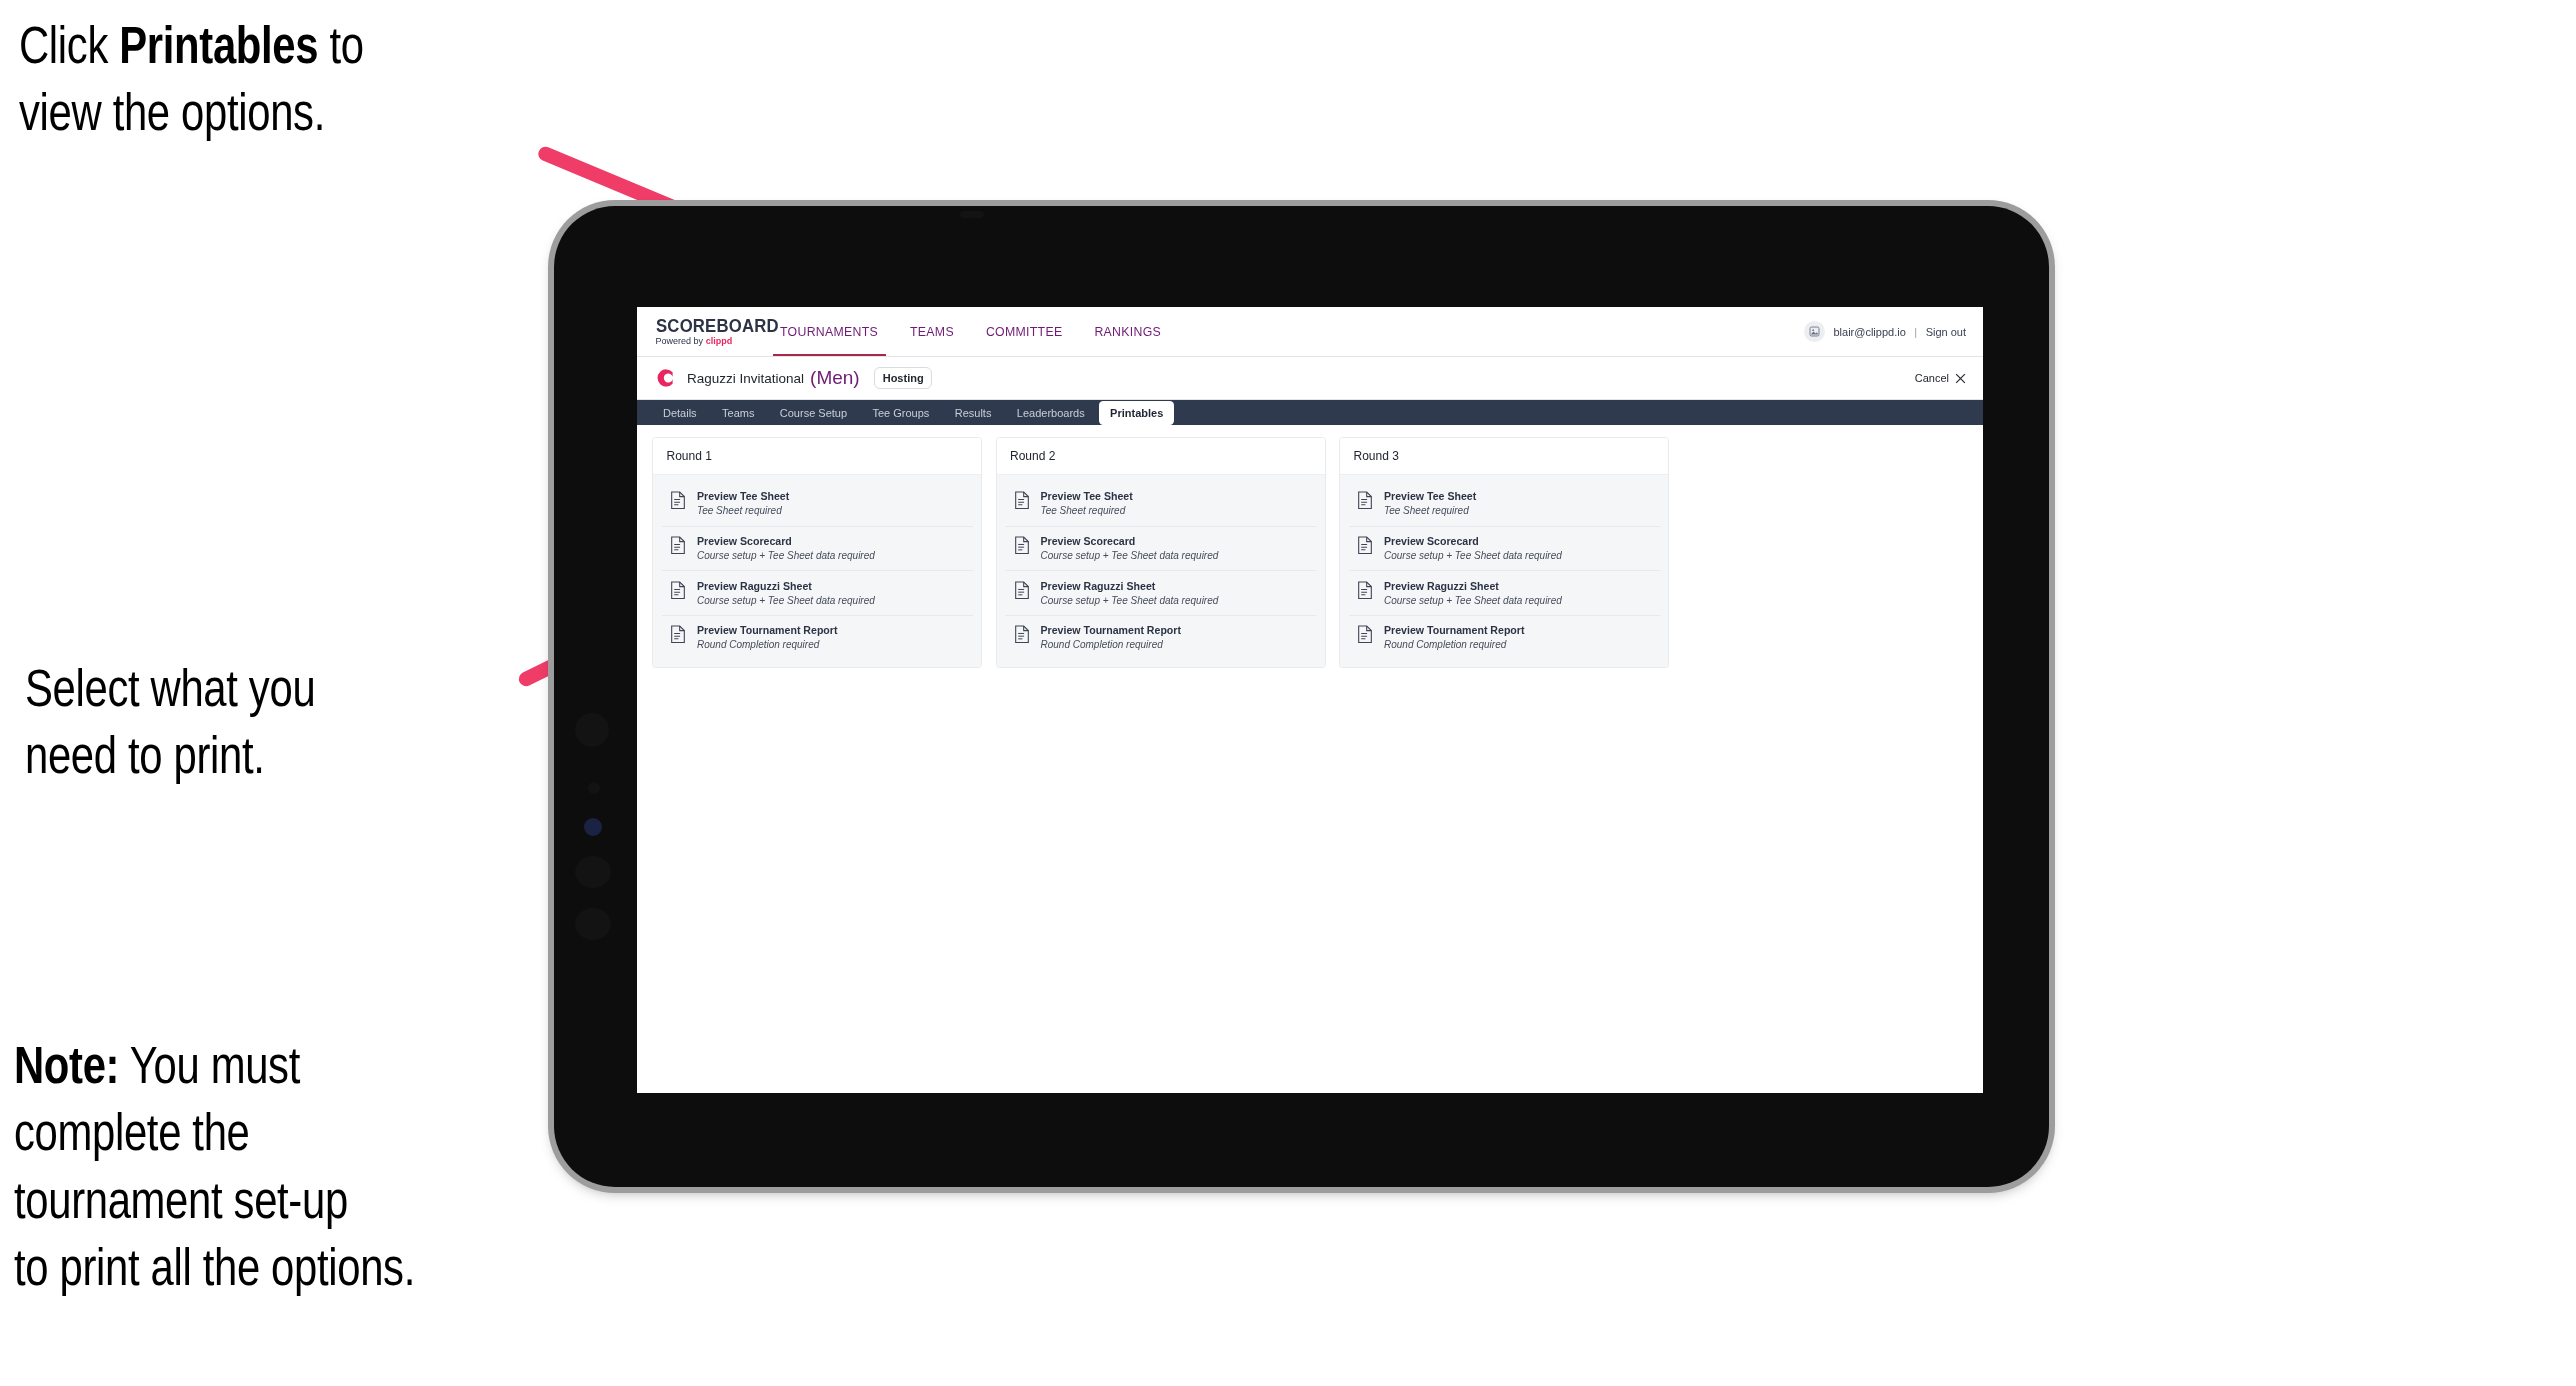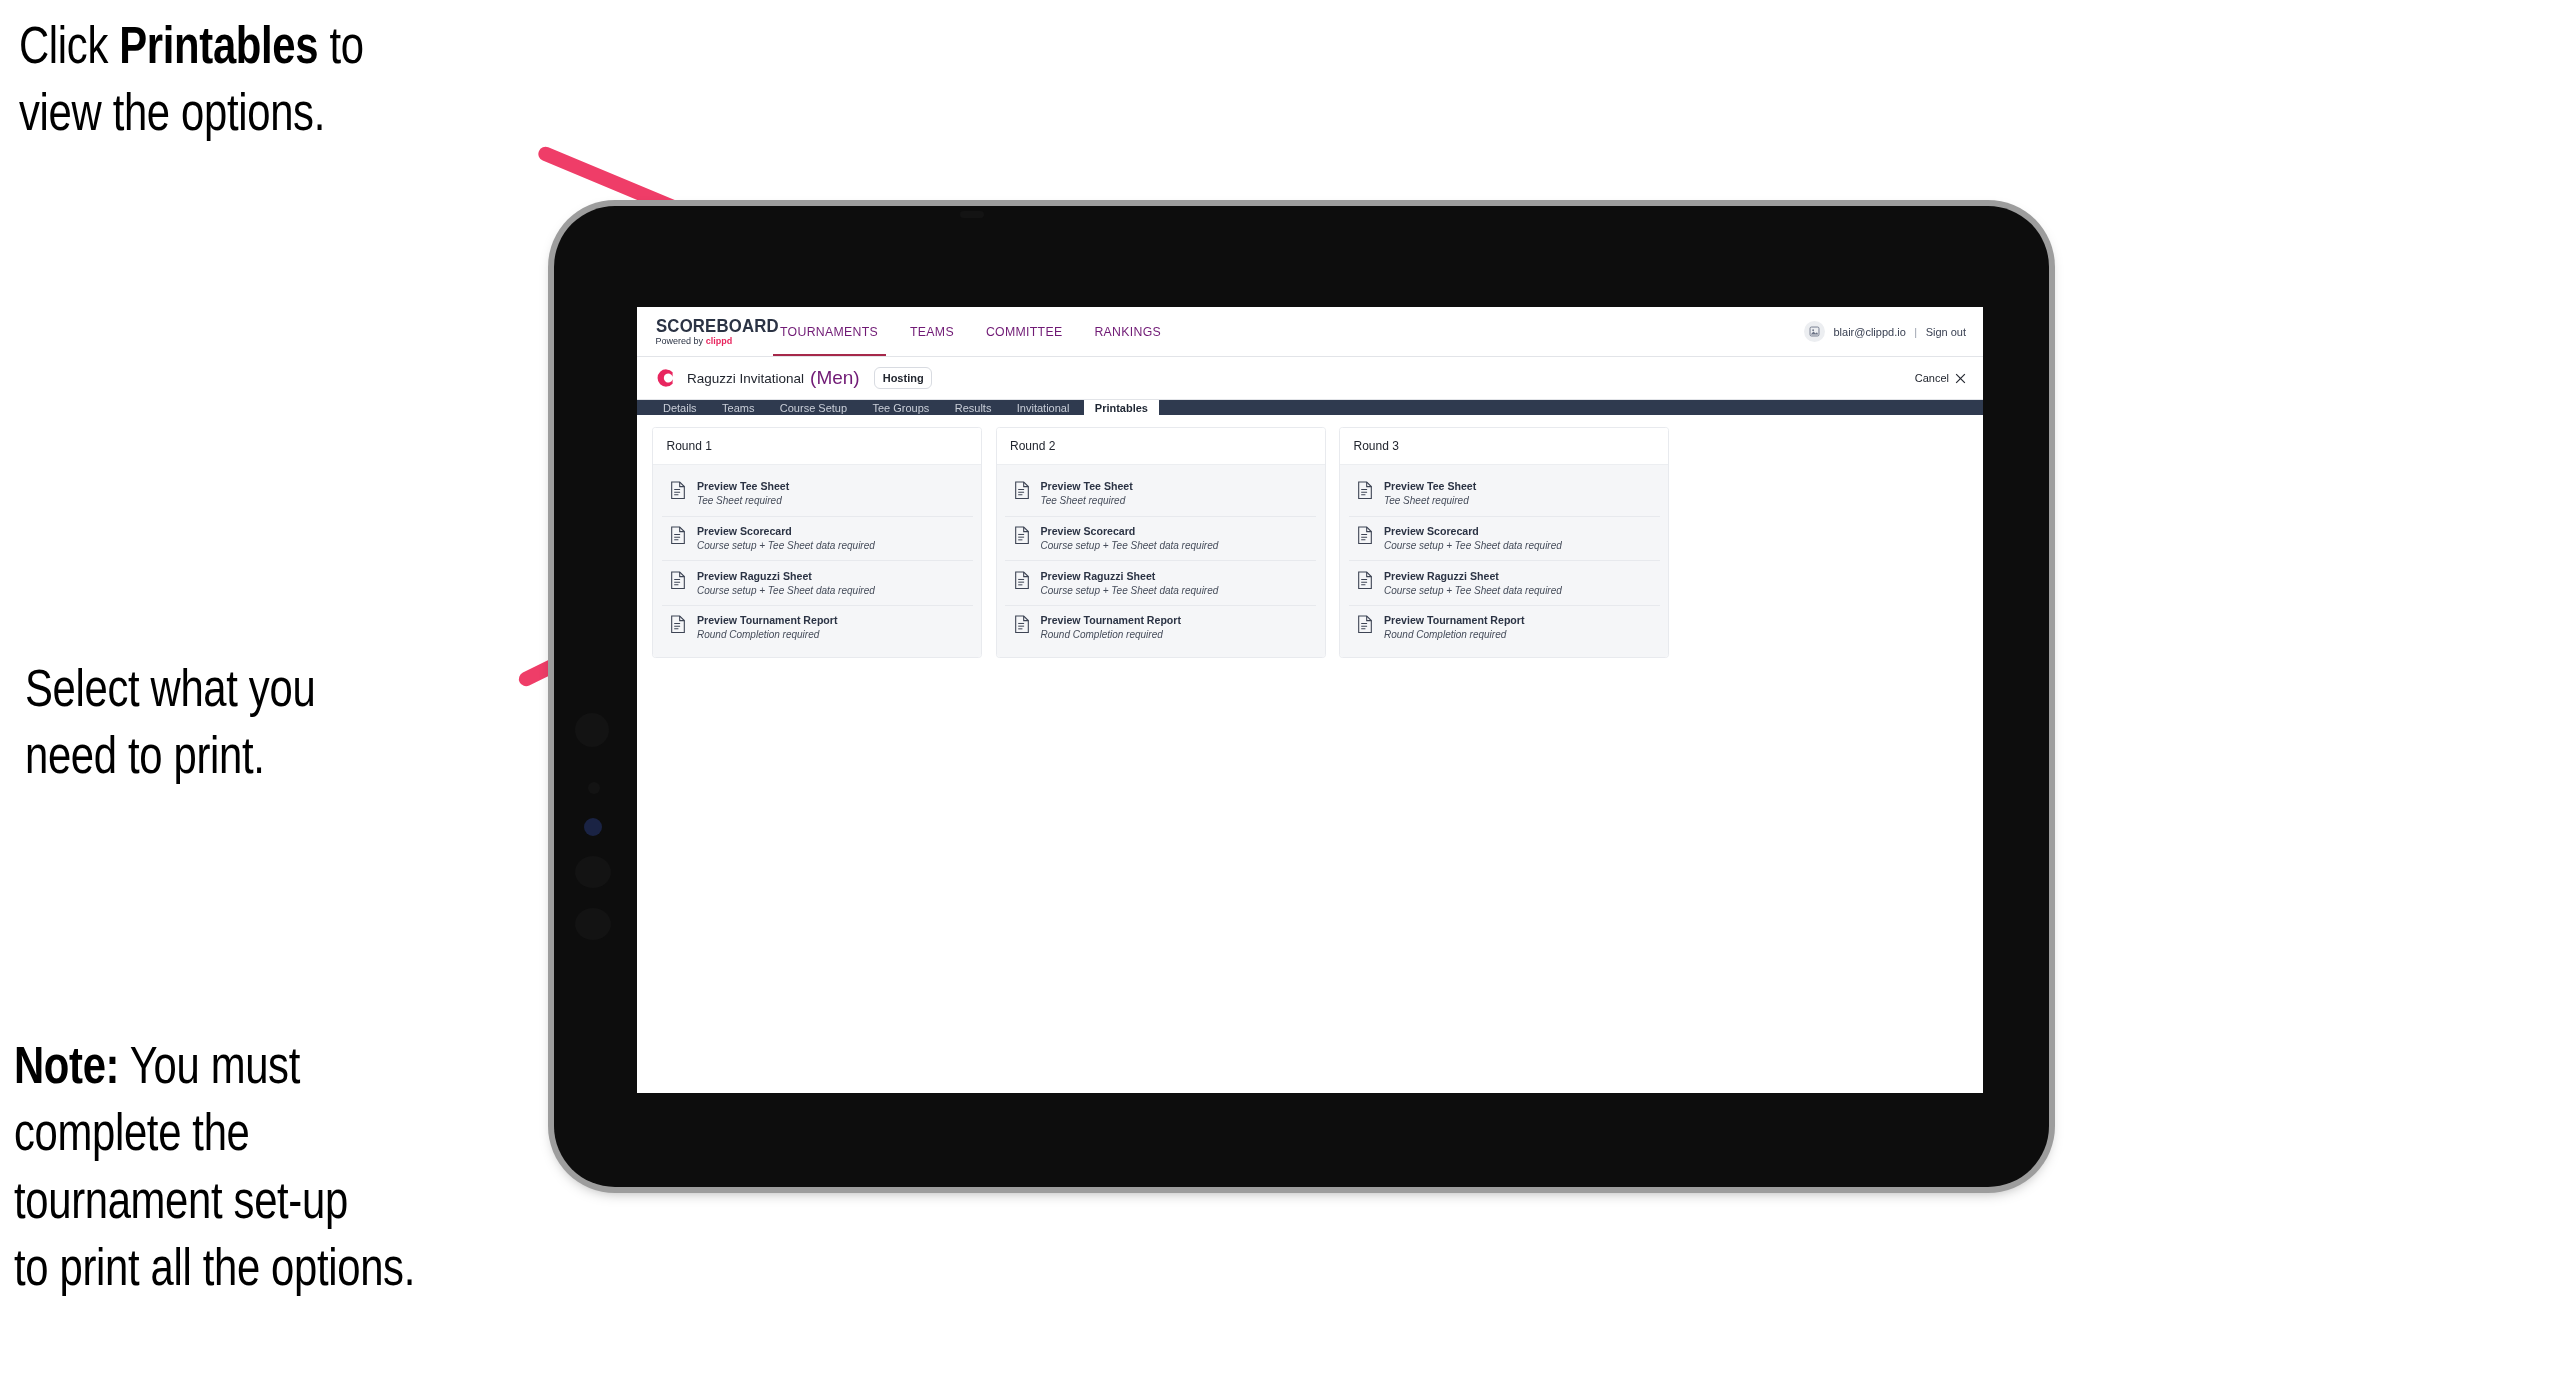--- a/index.html
+++ b/index.html
@@ -156,21 +156,21 @@
   }
   #cancel-btn{
     margin-left:auto;
     display:flex;align-items:center;gap:6px;
     font-size:11px;color:#22262f;
     cursor:pointer;
   }
 
   
   #tabsbar{
-    height:15px;
+    height:25px;
     background:#2f3a4f;
     display:flex;align-items:center;
     padding:0 15px;
     gap:3.4px;
   }
   .tabitem{
     font-size:11px;
     color:#c9ced8;
     padding:6px 11px;
     border-radius:4.2px;
@@ -305,21 +305,21 @@
         </svg>
       </div>
     </div>
 
     <div id="tabsbar">
       <div class="tabitem">Details</div>
       <div class="tabitem">Teams</div>
       <div class="tabitem">Course Setup</div>
       <div class="tabitem">Tee Groups</div>
       <div class="tabitem">Results</div>
-      <div class="tabitem">Invitational</div>
+      <div class="tabitem">Leaderboards</div>
       <div class="tabitem active">Printables</div>
     </div>
 
     <div id="content">
 
       <div class="round-col">
         <div class="round-title">Round 1</div>
         <div class="round-body">
           <div class="print-item">
             <svg class="doc-icon" viewBox="0 0 19 22">

